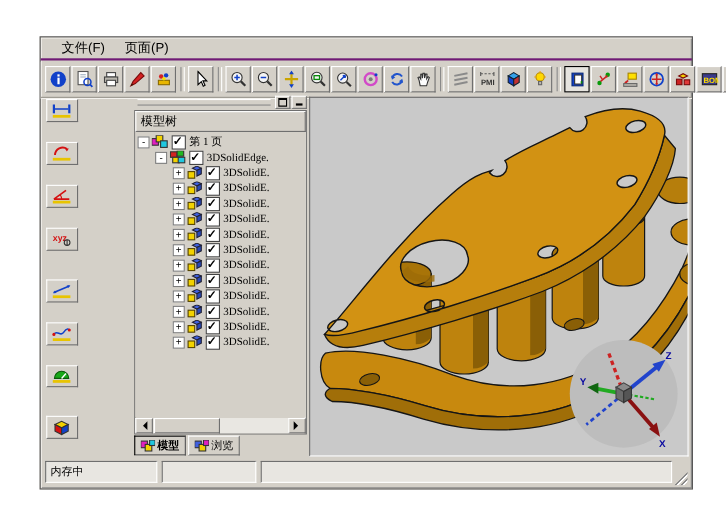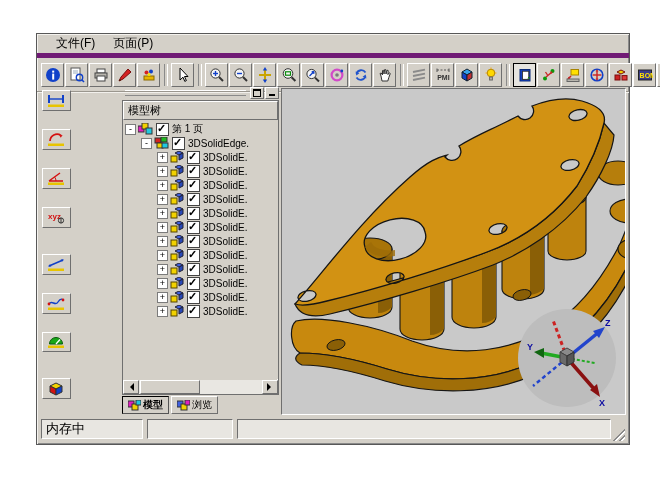--- a/index.html
+++ b/index.html
@@ -2,21 +2,21 @@
 <html><head>
 <meta charset="utf-8">
 <style>
   html,body{margin:0;padding:0;background:#ffffff;font-family:"Liberation Sans",sans-serif;}
   .page{position:relative;width:660px;height:477px;background:#fff;overflow:hidden;}
   .window{position:absolute;left:36px;top:33px;width:592px;height:410px;background:#d4d0c8;
           border:1px solid #585858;box-shadow:inset 1px 1px 0 #f4f2ee, inset -1px -1px 0 #8a8a8a;}
   .raised{border:1px solid;border-color:#ffffff #6f6f6f #6f6f6f #ffffff;}
 
   
-  .menubar{height:19px;display:flex;align-items:center;padding-left:10px;border-bottom:5px solid #701a75;}
+  .menubar{height:19px;display:flex;align-items:center;padding-left:10px;border-bottom:2px solid #701a75;}
   .menu-item{font-size:12px;color:#000;padding:2px 9px;cursor:default;}
 
   
   .toolbar{height:29px;display:flex;align-items:center;padding:2px 2px 2px 4px;border-bottom:1px solid #9a968e;box-shadow:0 1px 0 #f2f0ec;}
   .tb{width:21px;height:22px;background:#d4d0c8;display:flex;align-items:center;justify-content:center;margin-right:1px;flex:0 0 auto;}
   .tb.pressed{border-color:#6f6f6f #ffffff #ffffff #6f6f6f;background:#e6e4df;}
   .tsep{width:2px;height:22px;margin:0 3px;border-left:1px solid #8a8a8a;border-right:1px solid #ffffff;flex:0 0 auto;}
   .tb svg{display:block;}
 
   
@@ -35,40 +35,40 @@
   .panel-body{flex:1;display:flex;flex-direction:column;background:#d4d0c8;border:1px solid #6f6f6f;box-shadow:inset -1px -1px 0 #fff;}
   .tree-header{height:17px;background:#d4d0c8;border:1px solid;border-color:#fff #6f6f6f #6f6f6f #fff;font-size:11px;display:flex;align-items:center;padding-left:4px;}
   .tree-area{flex:1;background:#d4d0c8;overflow:hidden;padding:2px 0 0 2px;}
   .trow{height:14px;display:flex;align-items:center;font-size:10px;white-space:nowrap;}
   .ind1{width:16px;flex:0 0 auto;}
   .ind2{width:32px;flex:0 0 auto;}
   .exp{width:9px;height:9px;flex:0 0 auto;border:1px solid #7b7b7b;background:#fff;font-size:9px;line-height:8px;text-align:center;margin-right:2px;color:#000;}
   .ticon{margin-right:3px;flex:0 0 auto;display:flex;}
   .cb{width:11px;height:11px;flex:0 0 auto;background:#fff;border:1px solid #444;margin-right:3px;position:relative;}
   .cb::before{content:"✓";position:absolute;left:0px;top:-2px;font-size:11px;font-weight:bold;color:#000;}
-  .tlabel{color:#000;}
+  .tlabel{color:#000;font-family:Liberation Serif, serif;}
   .hscroll{height:14px;display:flex;align-items:stretch;background:#e9e7e2;margin-top:1px;}
   .sbtn{width:14px;background:#d4d0c8;display:flex;align-items:center;justify-content:center;flex:0 0 auto;}
   .tri-l{width:0;height:0;border:4px solid transparent;border-right-color:#000;margin-right:2px;}
   .tri-r{width:0;height:0;border:4px solid transparent;border-left-color:#000;margin-left:2px;}
   .sthumb{width:58px;background:#d4d0c8;margin-left:1px;}
   .tabs{height:19px;display:flex;align-items:flex-start;padding-top:1px;}
   .tab{height:16px;display:flex;align-items:center;font-size:10px;padding:0 5px;background:#d4d0c8;
        border:1px solid;border-color:#fff #6f6f6f #6f6f6f #fff;margin-right:2px;}
   .tab .ticon{margin-right:2px;}
   .tab.active{border-color:#000 #555 #555 #000;font-weight:bold;}
 
   
   .viewport{flex:1;margin:2px 2px 2px 1px;background:#c9c9c9;border:1px solid;border-color:#6f6f6f #fff #fff #6f6f6f;position:relative;overflow:hidden;}
   .viewport > svg.model{position:absolute;left:0;top:0;}
   .orient{position:absolute;right:6px;bottom:4px;}
 
   
   .statusbar{position:absolute;left:1px;right:1px;bottom:1px;height:25px;display:flex;align-items:center;padding:2px 3px;}
-  .sfield{height:18px;background:#d4d0c8;border:1px solid;border-color:#6f6f6f #fff #fff #6f6f6f;font-size:13px;display:flex;align-items:center;padding:0 4px;margin-right:4px;color:#000;background:#e8e6e1;text-align:center;}
+  .sfield{height:18px;background:#d4d0c8;border:1px solid;border-color:#6f6f6f #fff #fff #6f6f6f;font-size:10px;display:flex;align-items:center;padding:0 4px;margin-right:4px;color:#000;background:#e8e6e1;text-align:center;}
   .f1{width:92px;} .f2{width:76px;} .f3{width:104px;} .f4{flex:1;margin-right:2px;}
   .gripcorner{width:12px;height:12px;align-self:flex-end;background:
      linear-gradient(135deg, transparent 50%, #8a8a8a 50%, #8a8a8a 58%, #fff 58%, #fff 66%, transparent 66%, transparent 74%, #8a8a8a 74%, #8a8a8a 82%, #fff 82%, #fff 90%, transparent 90%);}
 </style>
 </head>
 <body>
 
 <div class="page">
 <div class="window">
 

